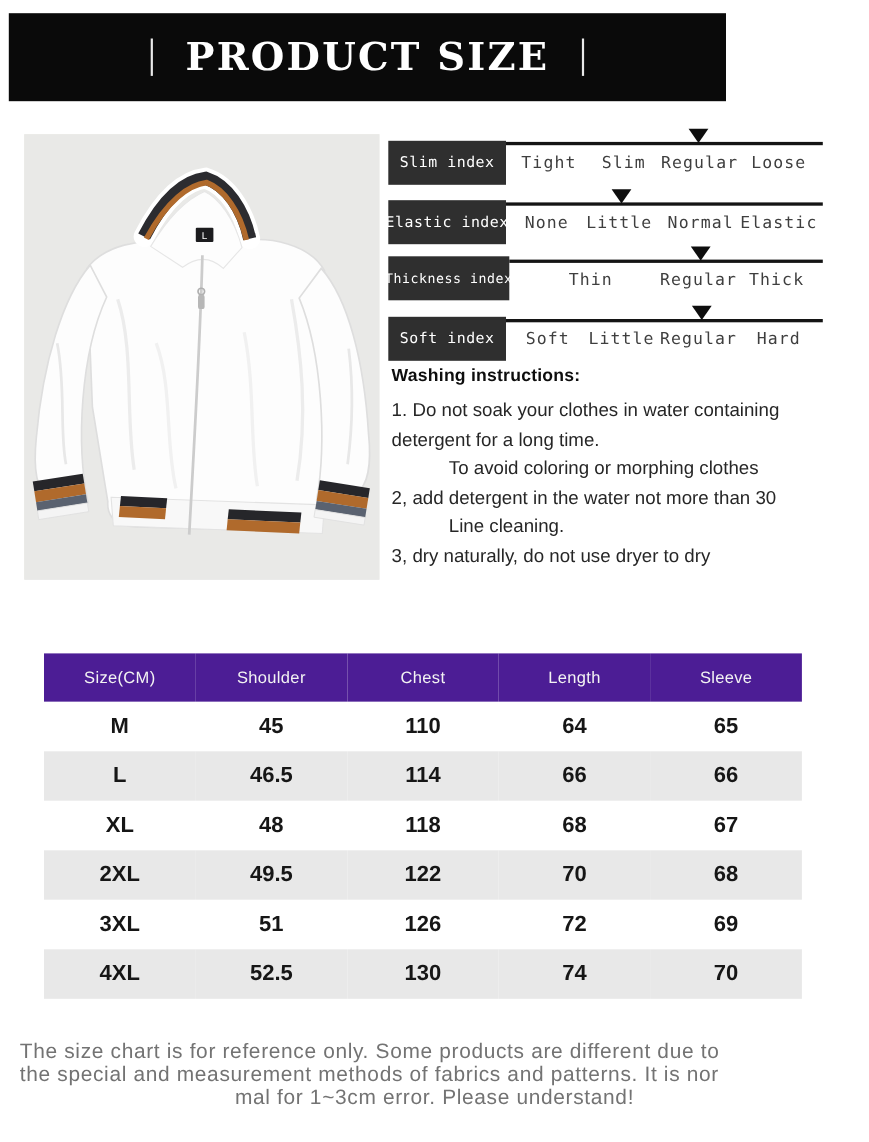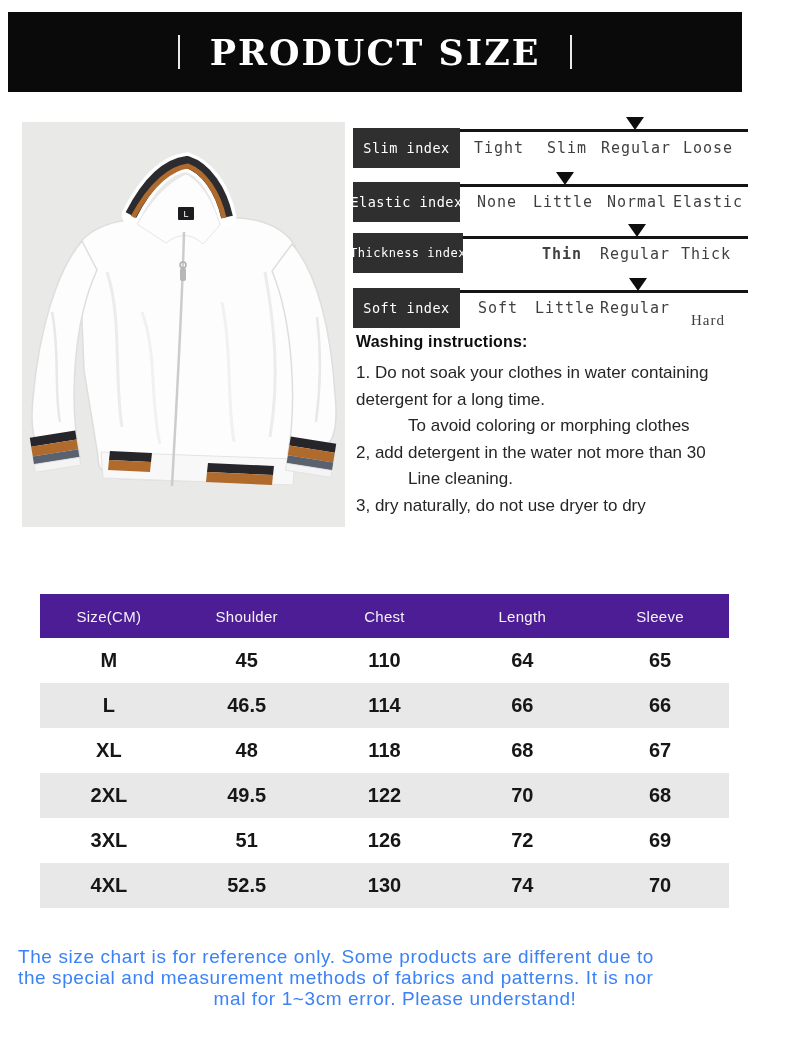--- a/index.html
+++ b/index.html
@@ -1,20 +1,20 @@
 <!DOCTYPE html>
 <html><head>
 <meta charset="utf-8">
 <style>
   html,body{margin:0;padding:0;background:#fff;}
   body{width:790px;height:1038px;overflow:hidden;font-family:"Liberation Sans",sans-serif;}
   .page{position:relative;width:790px;height:1038px;background:#ffffff;}
 
   
-  .banner{position:absolute;left:8px;top:12px;width:734px;height:80px;background:#0a0a0a;
+  .banner{position:absolute;left:8px;top:12px;width:652px;height:80px;background:#0a0a0a;
           display:flex;align-items:center;justify-content:center;gap:30px;}
   .banner .vbar{width:2px;height:34px;background:#e9e9e9;}
   .banner h1{margin:0;font-family:"DejaVu Serif",serif;font-weight:bold;font-size:35px;
              letter-spacing:2px;color:#ffffff;white-space:nowrap;}
 
   
   .photo{position:absolute;left:22px;top:122px;width:323px;height:405px;background:#e9e9e7;}
   .photo svg{display:block;width:100%;height:100%;}
 
   
@@ -37,21 +37,21 @@
   
   .size-table{position:absolute;left:40px;top:594px;width:689px;border-collapse:collapse;table-layout:fixed;}
   .size-table th{height:42px;background:#4c1d95;color:#f3f3f3;font-weight:normal;
                  font-size:15px;letter-spacing:0.3px;text-align:center;}
   .size-table td{height:43px;font-size:20px;font-weight:bold;color:#161616;text-align:center;}
   .size-table tbody tr:nth-child(even){background:#e8e8e8;}
   .size-table tbody tr:nth-child(odd){background:#ffffff;}
 
   
   .disclaimer{position:absolute;left:18px;top:946px;width:754px;}
-  .disclaimer p{margin:0;font-size:19px;line-height:21px;letter-spacing:0.6px;color:#3b82f6;white-space:nowrap;}
+  .disclaimer p{margin:0;font-size:19px;line-height:21px;letter-spacing:0.6px;color:#737373;white-space:nowrap;}
   .disclaimer p.center{text-align:center;}
 </style>
 </head>
 <body>
 
 <div class="page">
 
   <header class="banner">
     <span class="vbar"></span>
     <h1>PRODUCT SIZE</h1>
@@ -119,31 +119,31 @@
   <div class="idx-line" style="left:460px;top:184px;width:288px;"></div>
   <div class="idx-arrow" style="left:556px;top:172px;"></div>
   <span class="idx-opt" style="left:497px;top:193px;">None</span>
   <span class="idx-opt" style="left:563px;top:193px;">Little</span>
   <span class="idx-opt" style="left:637px;top:193px;">Normal</span>
   <span class="idx-opt" style="left:708px;top:193px;">Elastic</span>
 
   <div class="idx-box small" style="left:353px;top:233px;">Thickness index</div>
   <div class="idx-line" style="left:463px;top:236px;width:285px;"></div>
   <div class="idx-arrow" style="left:628px;top:224px;"></div>
-  <span class="idx-opt" style="left:562px;top:245px;font-weight:bold;">Thin</span>
+  <span class="idx-opt" style="left:537px;top:245px;">Thin</span>
   <span class="idx-opt" style="left:635px;top:245px;">Regular</span>
   <span class="idx-opt" style="left:706px;top:245px;">Thick</span>
 
   <div class="idx-box" style="left:353px;top:288px;">Soft index</div>
   <div class="idx-line" style="left:460px;top:290px;width:288px;"></div>
   <div class="idx-arrow" style="left:629px;top:278px;"></div>
   <span class="idx-opt" style="left:498px;top:299px;">Soft</span>
   <span class="idx-opt" style="left:565px;top:299px;">Little</span>
   <span class="idx-opt" style="left:635px;top:299px;">Regular</span>
-  <span class="idx-opt" style="left:708px;top:312px;font-family:Liberation Serif, serif;">Hard</span>
+  <span class="idx-opt" style="left:708px;top:299px;">Hard</span>
 
   <section class="wash">
     <h2>Washing instructions:</h2>
     <p>1. Do not soak your clothes in water containing</p>
     <p>detergent for a long time.</p>
     <p class="indent">To avoid coloring or morphing clothes</p>
     <p>2, add detergent in the water not more than 30</p>
     <p class="indent">Line cleaning.</p>
     <p>3, dry naturally, do not use dryer to dry</p>
   </section>

